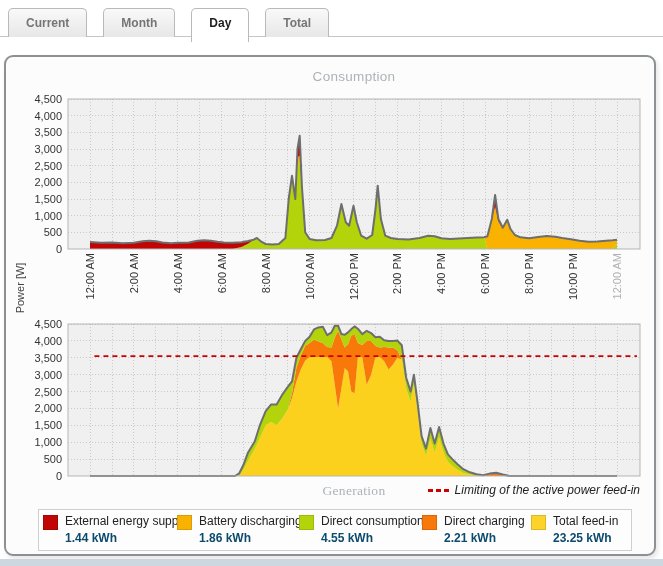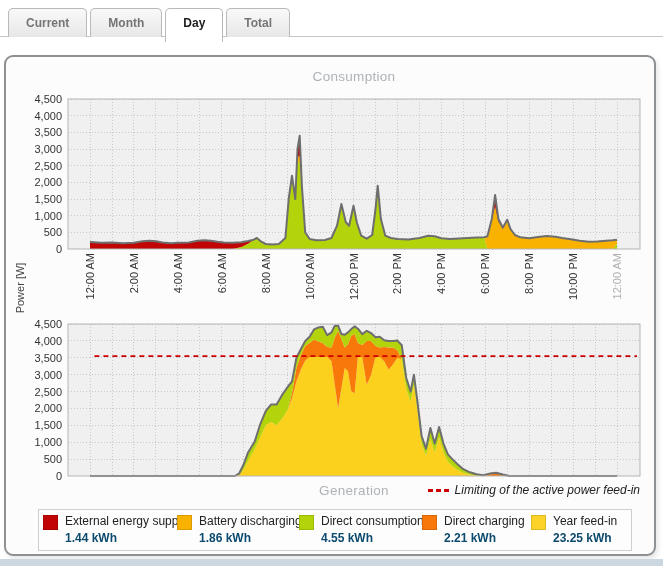--- a/index.html
+++ b/index.html
@@ -1,21 +1,21 @@
 <!DOCTYPE html>
 <html><head>
 <meta charset="utf-8">
 <style>
   html,body{margin:0;padding:0;}
   body{width:663px;height:566px;position:relative;background:#fff;overflow:hidden;
        font-family:"Liberation Sans",sans-serif;}
   svg{font-family:"Liberation Sans",sans-serif;}
   
   .tabbar-line{position:absolute;top:36px;left:0;width:663px;height:1px;background:#c6c6c6;}
-  .tabbar{position:absolute;top:8px;left:8px;display:flex;gap:3px;z-index:2;}
+  .tabbar{position:absolute;top:8px;left:8px;display:flex;gap:16px;z-index:2;}
   .tab{height:28px;line-height:28px;padding:0 17px;font-size:12px;font-weight:bold;color:#757575;
        background:linear-gradient(#f9f9f9,#e7e7e7);border:1px solid #b9b9b9;border-bottom:none;
        border-radius:5px 5px 0 0;cursor:pointer;}
   .tab.active{background:#fff;color:#1d1d1d;height:33px;z-index:3;position:relative;}
   
   .panel{position:absolute;left:4px;top:55px;width:652px;height:501px;box-sizing:border-box;
          background:#fcfcfc;border:2px solid #8e9194;border-radius:9px;
          box-shadow:2px 3px 5px rgba(0,0,0,.10);}
   .chart-title{position:absolute;left:62px;width:572px;text-align:center;font-size:13.5px;
                color:#aeb3b6;letter-spacing:.3px;}
@@ -180,21 +180,21 @@
         <text x="52" y="95.4" text-anchor="end" font-size="11" fill="#333">2,000</text>
         <text x="52" y="78.6" text-anchor="end" font-size="11" fill="#333">2,500</text>
         <text x="52" y="61.7" text-anchor="end" font-size="11" fill="#333">3,000</text>
         <text x="52" y="44.8" text-anchor="end" font-size="11" fill="#333">3,500</text>
         <text x="52" y="27.9" text-anchor="end" font-size="11" fill="#333">4,000</text>
         <text x="52" y="11" text-anchor="end" font-size="11" fill="#333">4,500</text>
       </g>
       <rect x="58" y="7" width="572" height="152" fill="none" stroke="#b5b5b5"></rect>
     </svg>
 
-  <div class="chart-title" style="top:426px;">Generation</div>
+  <div class="chart-title" style="top:426px;font-family:Liberation Serif, serif;">Generation</div>
 
   <div class="limit-note">
     <span class="limit-dash" style="background: repeating-linear-gradient(90deg, rgb(204, 0, 0) 0px, rgb(204, 0, 0) 5px, transparent 5px, transparent 8px);"></span>
     <span>Limiting of the active power feed-in</span>
   </div>
 
   <div class="legend-box">
     <div class="leg-entry" style="left:4px;">
       <span class="swatch" style="background: rgb(193, 5, 5);"></span>
       <span class="leg-label">External energy supply</span>
@@ -210,19 +210,19 @@
       <span class="leg-label">Direct consumption</span>
       <span class="leg-value">4.55 kWh</span>
     </div>
     <div class="leg-entry" style="left:383px;">
       <span class="swatch" style="background: rgb(248, 120, 10);"></span>
       <span class="leg-label">Direct charging</span>
       <span class="leg-value">2.21 kWh</span>
     </div>
     <div class="leg-entry" style="left:492px;">
       <span class="swatch" style="background: rgb(253, 211, 42);"></span>
-      <span class="leg-label">Year feed-in</span>
+      <span class="leg-label">Total feed-in</span>
       <span class="leg-value">23.25 kWh</span>
     </div>
   </div>
 </div>
 
 <div class="bottom-strip"></div>
 
 </body></html>

